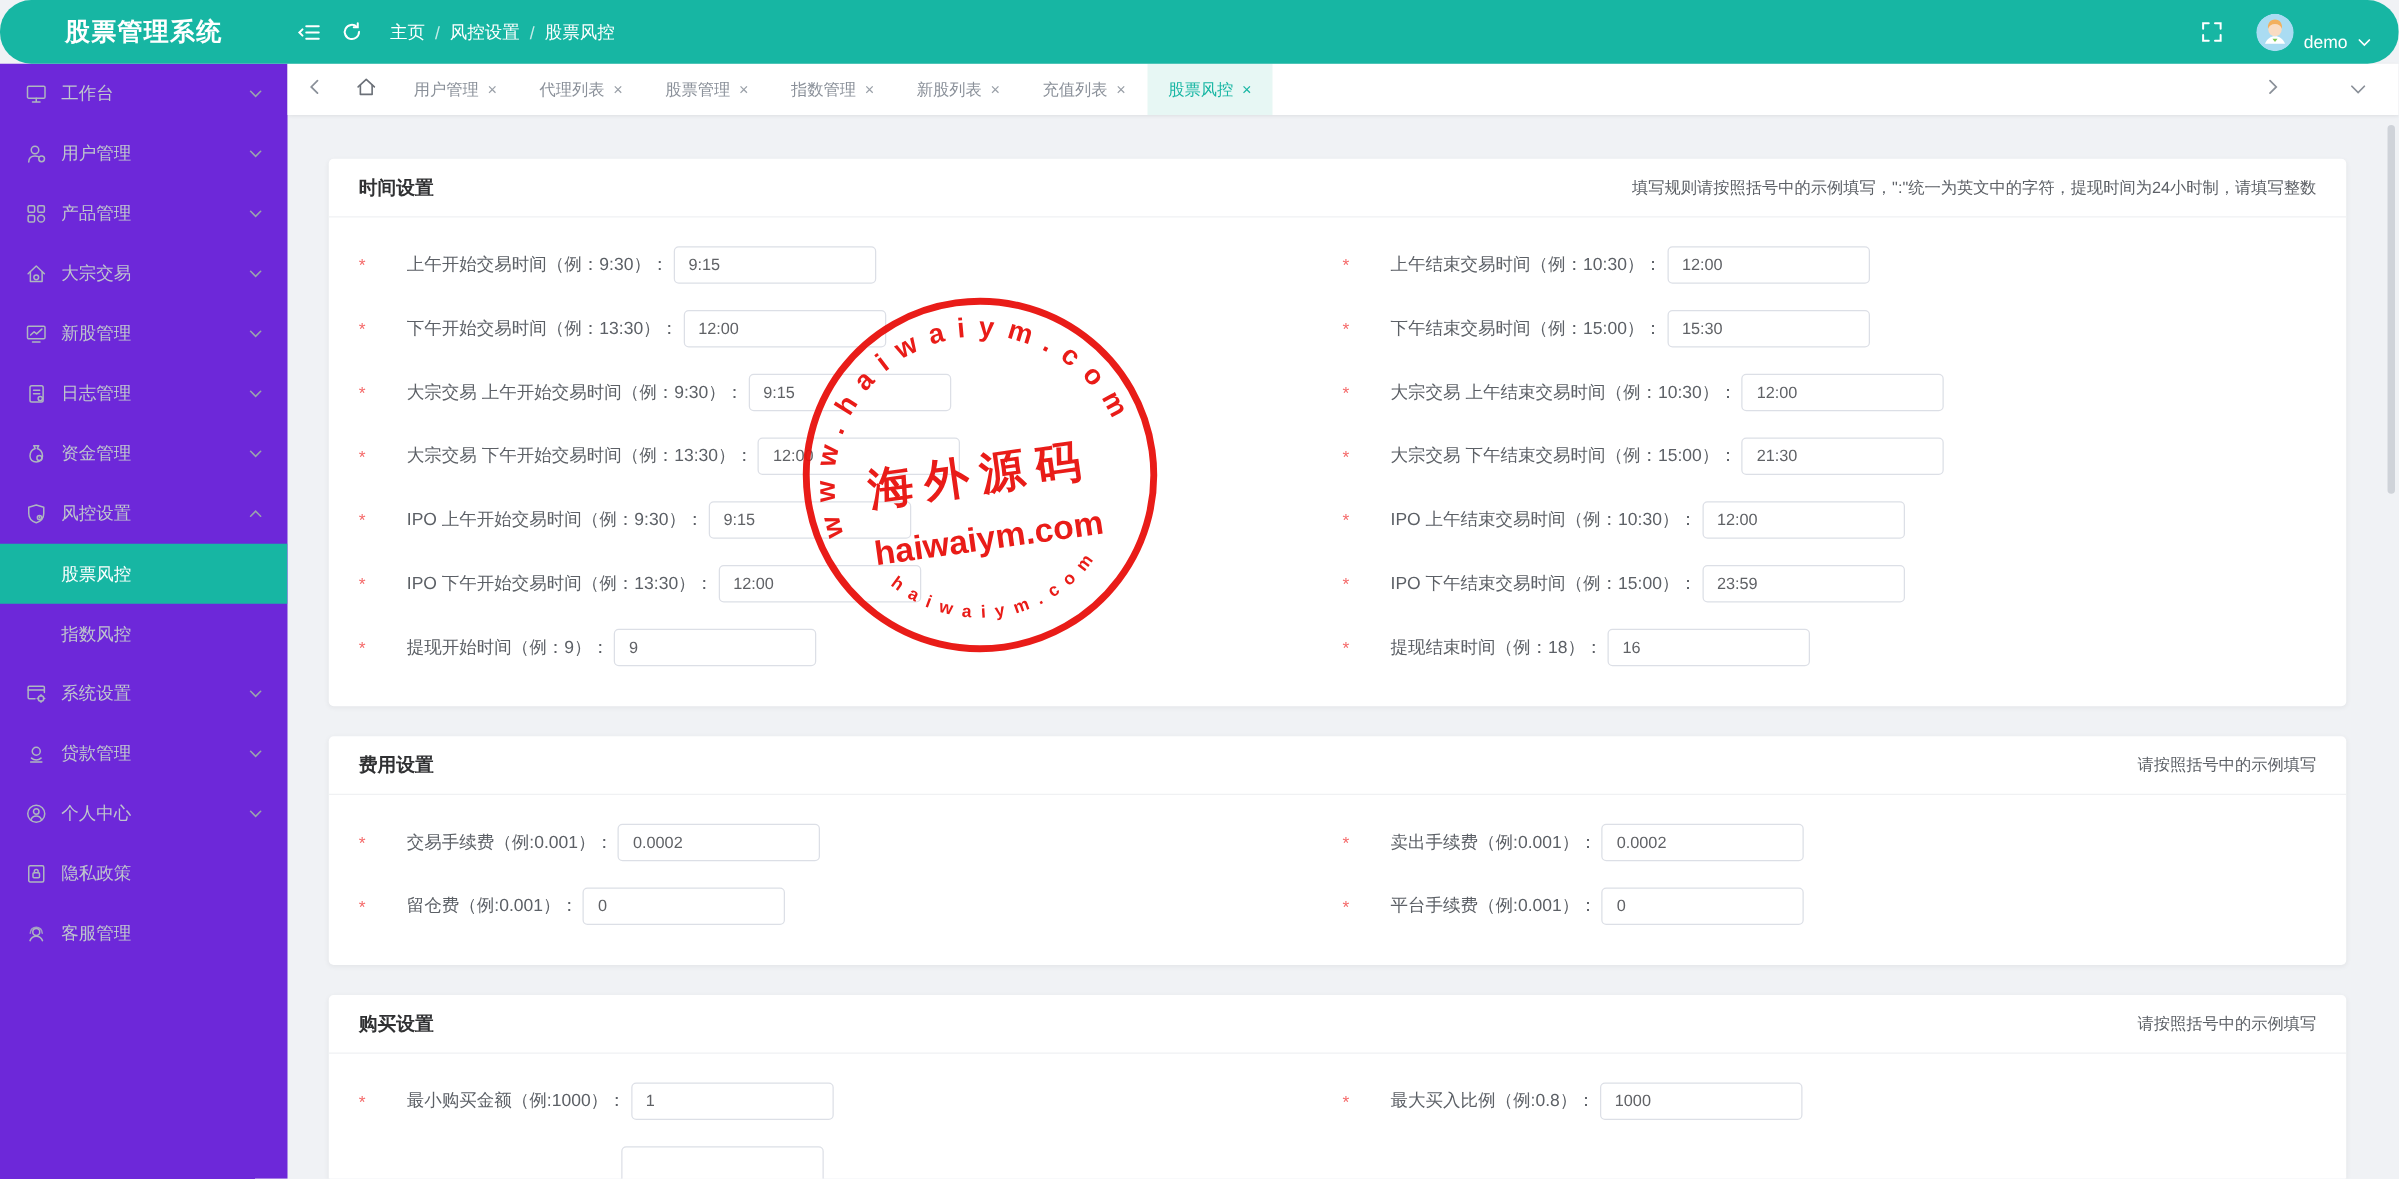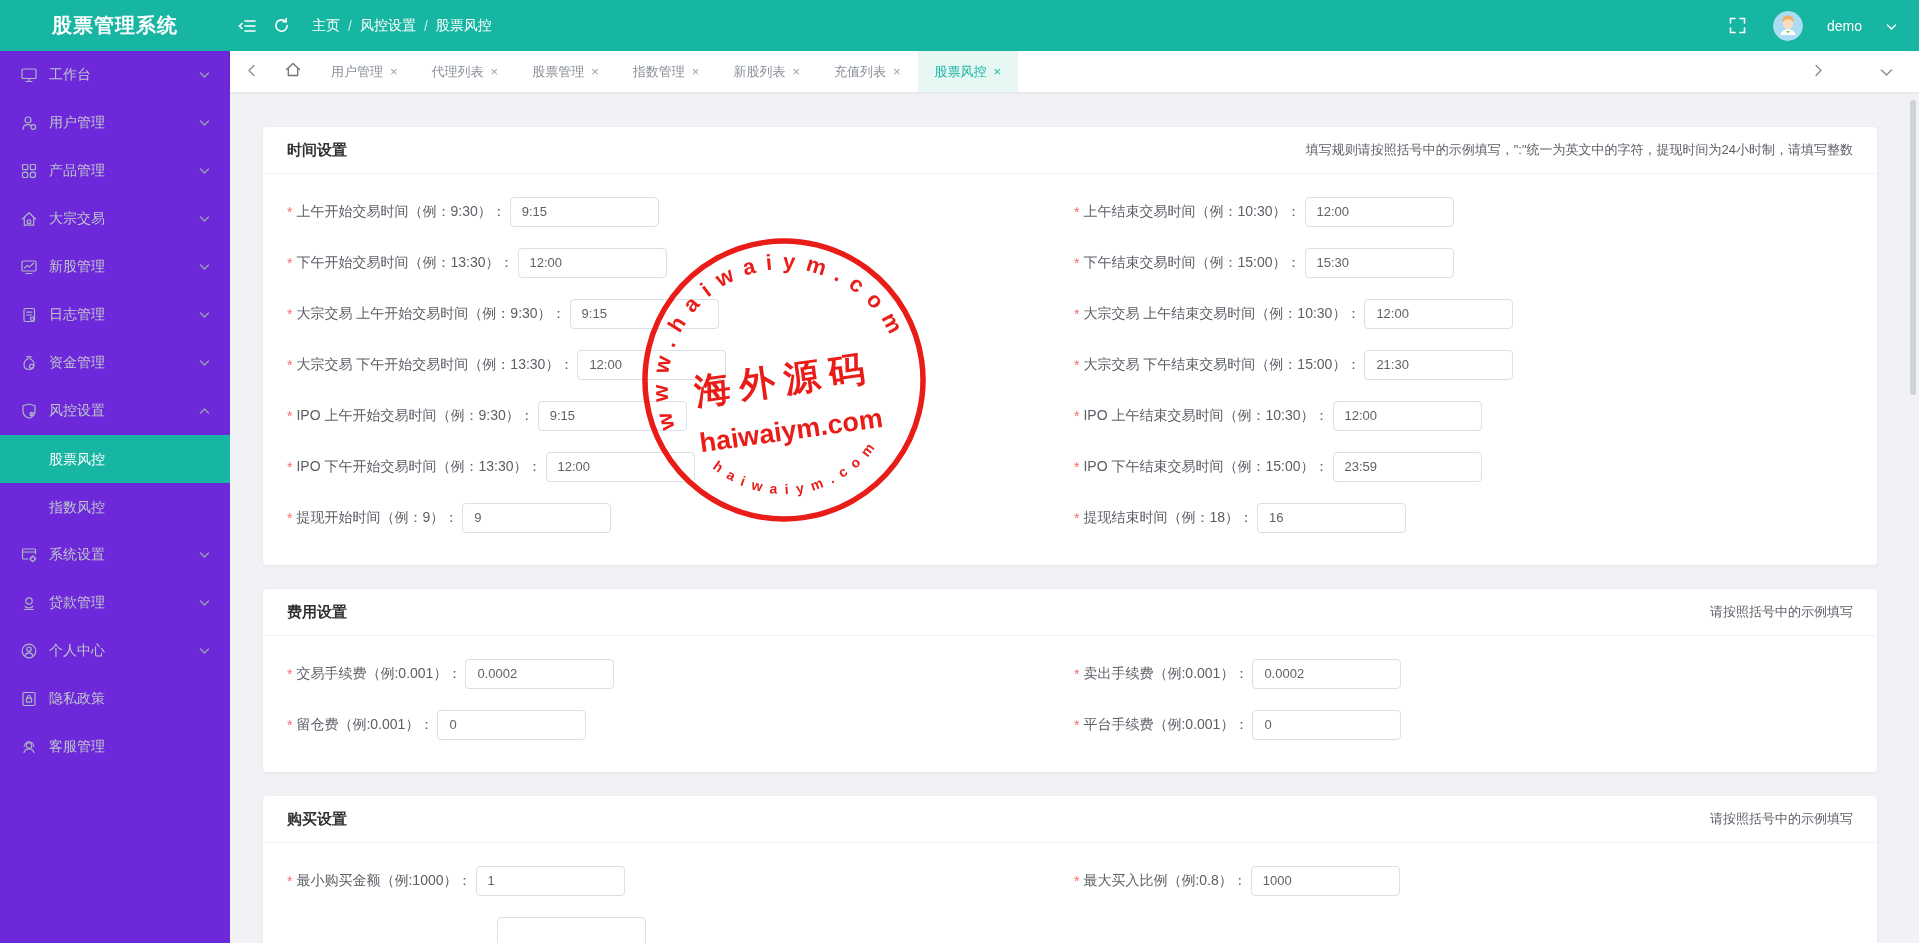--- a/index.html
+++ b/index.html
@@ -1,28 +1,28 @@
 <!DOCTYPE html>
 <html><head>
 <meta charset="utf-8">
 <style>
   * { margin:0; padding:0; box-sizing:border-box; }
   html,body { width:1919px; height:943px; overflow:hidden; }
   body { font-family:"Liberation Sans","DejaVu Sans",sans-serif; background:#f0f2f5; position:relative; }
 
   
   .header { position:absolute; top:0; left:0; width:1919px; height:51px;
-            background:#17b6a3; display:flex; align-items:center; z-index:30; color:#fff; }
+            background:#17b6a3; display:flex; align-items:center; z-index:30; color:#fff;border-radius:25px; }
   .logo { width:230px; text-align:center; font-size:20px; font-weight:bold; letter-spacing:1px; }
   .hicon { width:34px; height:34px; display:flex; align-items:center; justify-content:center; cursor:pointer; }
   .hicon svg { display:block; }
   .breadcrumb { margin-left:14px; font-size:14px; display:flex; align-items:center; gap:8px; }
   .bc-sep { opacity:.75; }
   .header-right { margin-left:auto; display:flex; align-items:center; gap:18px; padding-right:22px; }
-  .user { display:flex; align-items:center; gap:24px; cursor:pointer; font-size:14px; }
+  .user { display:flex; align-items:flex-end; gap:8px; cursor:pointer; font-size:14px; }
   .avatar { width:30px; height:30px; border-radius:50%; display:block; }
 
   
   .layout { position:absolute; top:51px; left:0; width:1919px; height:892px; display:flex; }
 
   
   .sidebar { width:230px; flex-shrink:0; background:#6d28d9; height:100%; overflow:hidden; }
   .nav-item { height:48px; display:flex; align-items:center; padding:0 20px; color:#bfc6cd;
               font-size:14px; cursor:pointer; }
   .nav-item .nav-ic { width:18px; height:18px; margin-right:11px; flex-shrink:0; color:#aeb6bf; }
@@ -50,22 +50,22 @@
   .content { flex:1; padding:35px 42px 0 33px; overflow:hidden; }
   .card { background:#fff; border-radius:4px; box-shadow:0 1px 4px rgba(0,0,0,.05); margin-bottom:24px; }
   .card-header { display:flex; justify-content:space-between; align-items:center;
                  padding:0 24px; height:47px; border-bottom:1px solid #f0f1f3; }
   .card-title { font-size:15px; color:#303133; font-weight:bold; }
   .card-note { font-size:13px; color:#5c6066; }
   .card-body { padding:12px 24px 22px; }
   .grid2 { display:grid; grid-template-columns:1fr 1fr; column-gap:8px; }
   .field { display:flex; align-items:center; height:51px; }
   .req { color:#f56c6c; font-size:14px; margin-right:4px; }
-  .flabel { font-size:14px; color:#5c6066; }
-  .finput { width:149px; height:30px; border:1px solid #dcdfe6; border-radius:4px; padding:0 11px;
+  .flabel { font-size:14px; color:#5c6066;margin-left:29px; }
+  .finput { width:162px; height:30px; border:1px solid #dcdfe6; border-radius:4px; padding:0 11px;
             font-size:13px; color:#606266; margin-left:4px; outline:none;
             font-family:"Liberation Sans","DejaVu Sans",sans-serif; }
 
   
   .stamp { position:absolute; left:628px; top:218px; z-index:20; pointer-events:none; opacity:.95; }
 
   
   .scroll-thumb { position:absolute; right:3px; top:100px; width:6px; height:295px;
                   background:#cfd3d9; border-radius:3px; z-index:40; cursor:pointer; }
 </style>

